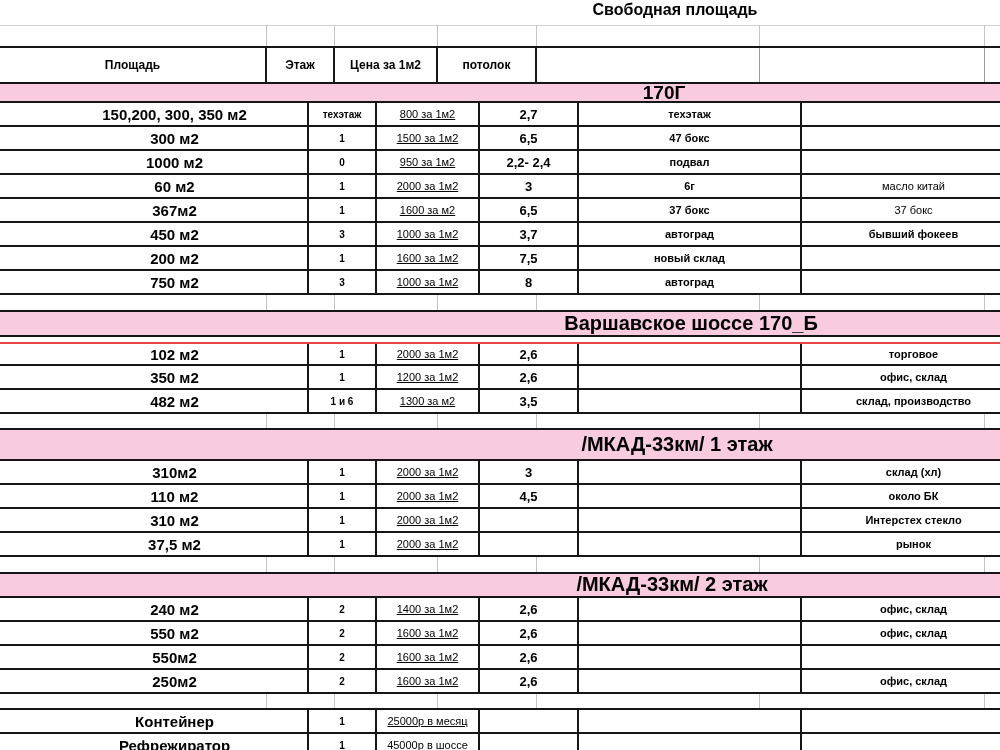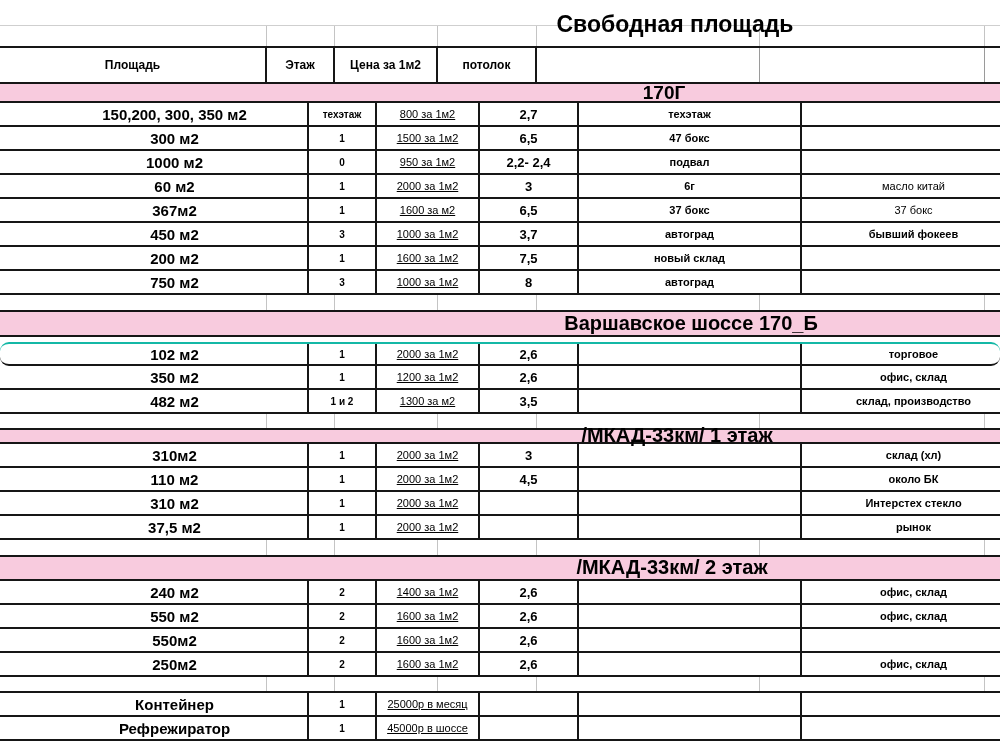--- a/index.html
+++ b/index.html
@@ -6,58 +6,58 @@
   #sheet {
     position:relative; width:1000px; height:750px; overflow:hidden;
     background:#ffffff; color:#000;
     font-family:"Liberation Sans", sans-serif;
   }
   .row { display:grid; grid-template-columns:267px 68px 103px 99px 223px 225px 15px; width:1000px; box-sizing:border-box; }
   .c { box-sizing:border-box; display:flex; align-items:center; justify-content:center; overflow:hidden; white-space:nowrap; }
 
   
   .title-row { position:relative; height:26px; border-bottom:1px solid #cfcfcf; display:block; }
-  .title-row .t { position:absolute; left:675px; top:11px; transform:translateX(-50%); font-size:23px; font-weight:bold; }
+  .title-row .t { position:absolute; left:675px; top:1px; transform:translateX(-50%); font-size:16px; font-weight:bold; }
 
   
   .spacer .c { border-right:1px solid #c4c4c4; }
   .spacer .c:last-child { border-right:none; }
   .sp-a { height:20px; }
   .sp-grid-15 { height:15px; }
   .sp-grid-14 { height:14px; }
   .sp-plain { height:5px; display:block; }
 
   
   .header-row { height:36px; border-top:2px solid #161616; }
   .header-row .c { font-weight:bold; font-size:12px; }
   .header-row .hc { border-right:2px solid #161616; border-bottom:0; }
   .header-row .thin { border-right:1px solid #9a9a9a; }
 
   
   .pink-band { position:relative; display:block; background:#f8cbde; border-top:2px solid #161616; border-bottom:2px solid #161616; box-sizing:border-box; width:1000px; }
   .pink-band .t { position:absolute; top:50%; transform:translate(-50%,-52%); font-weight:bold; font-size:20px; }
   .band-0 { height:21px; } .band-0 .t { left:664px; font-size:19px; }
   .band-1 { height:27px; } .band-1 .t { left:691px; }
-  .band-2 { height:16px; } .band-2 .t { left:677px; }
+  .band-2 { height:33px; } .band-2 .t { left:677px; }
   .band-3 { height:26px; } .band-3 .t { left:672px; }
 
   
   .data-row { height:24px; border-bottom:2px solid #161616;padding-left:42px; }
   .data-row .c { border-right:2px solid #161616; }
   .data-row .c:last-child { border-right:none; }
   .c0 { font-weight:bold; font-size:15px; }
   .c1 { font-weight:bold; font-size:10px; }
   .c2 { font-weight:normal; font-size:11px;text-decoration:underline; }
   .c3 { font-weight:bold; font-size:13px; }
   .c4 { font-weight:bold; font-size:11px; }
   .c5 { font-weight:bold; font-size:11px; }
   .c6 { font-weight:bold; font-size:11px; justify-content:flex-start; padding-left:3px; }
   [data-section="0"] .c5 { font-weight:normal; }
   [data-section="0"] .data-row:nth-child(6) .c5 { font-weight:bold; }
-  [data-section="1"] .rows .data-row:first-child { border-top:2px solid #14b8a6;border-radius:9px; }
+  [data-section="1"] .rows .data-row:first-child { border-top:2px solid #ef4444; }
   .tail-rows { border-top:2px solid #161616; }
 </style>
 </head>
 <body>
 
 <div id="sheet">
 
   <div class="row title-row">
     <span class="t">Свободная площадь</span>
   </div>
@@ -191,21 +191,21 @@
           <div class="c c0">350 м2</div>
           <div class="c c1">1</div>
           <div class="c c2">1200 за 1м2</div>
           <div class="c c3">2,6</div>
           <div class="c c4"></div>
           <div class="c c5">офис, склад</div>
           <div class="c c6">под</div>
         </div>
         <div class="row data-row">
           <div class="c c0">482 м2</div>
-          <div class="c c1">1 и 2</div>
+          <div class="c c1">1 и 6</div>
           <div class="c c2">1300 за м2</div>
           <div class="c c3">3,5</div>
           <div class="c c4"></div>
           <div class="c c5">склад, производство</div>
           <div class="c c6">зда</div>
         </div>
       </div>
   </section>
 
   <div class="row spacer sp-grid-14">

